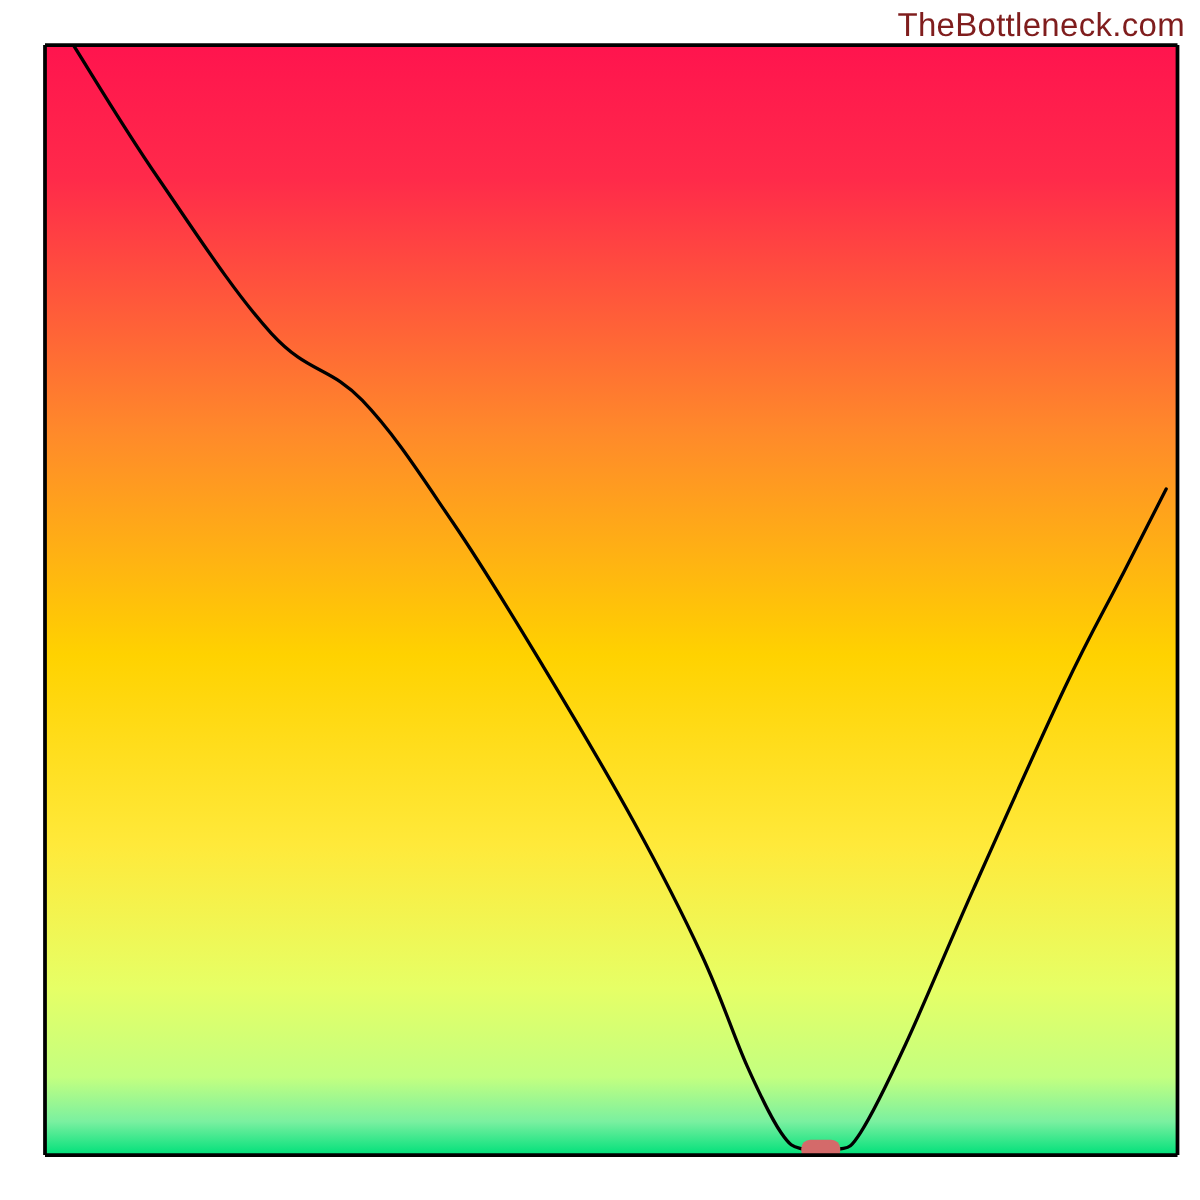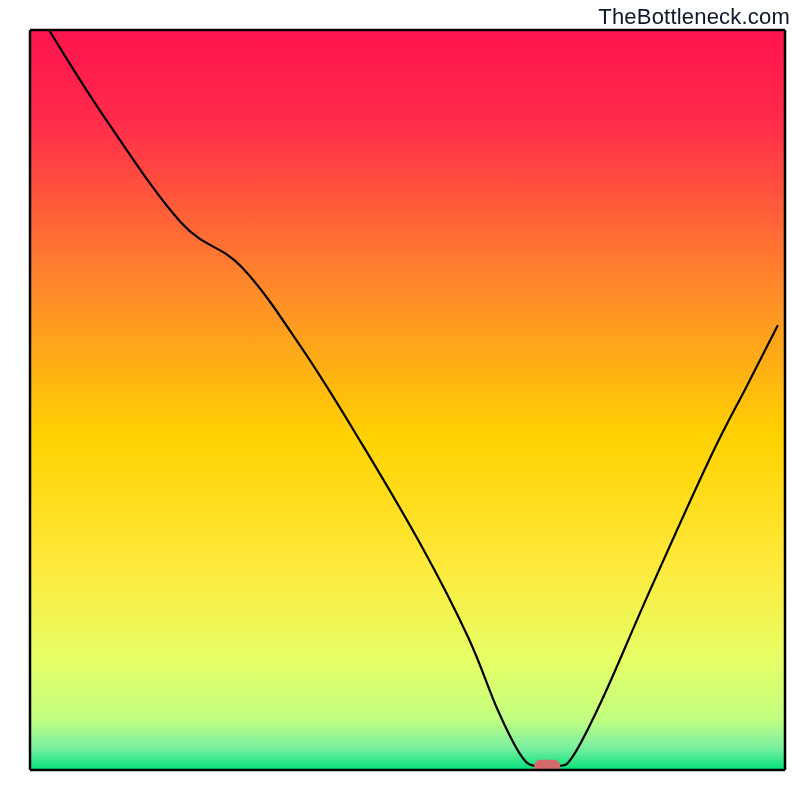--- a/index.html
+++ b/index.html
@@ -12,21 +12,21 @@
   }
   .chart-container {
     position: relative;
     width: 800px;
     height: 800px;
   }
   .watermark {
     position: absolute;
     top: 4px;
     right: 10px;
-    color: #0f172a;
+    color: #7f1d1d;
     font-size: 22px;
     font-weight: 500;
     letter-spacing: 0.2px;
     z-index: 10;
     user-select: none;
   }
   svg {
     display: block;
   }
 </style>

